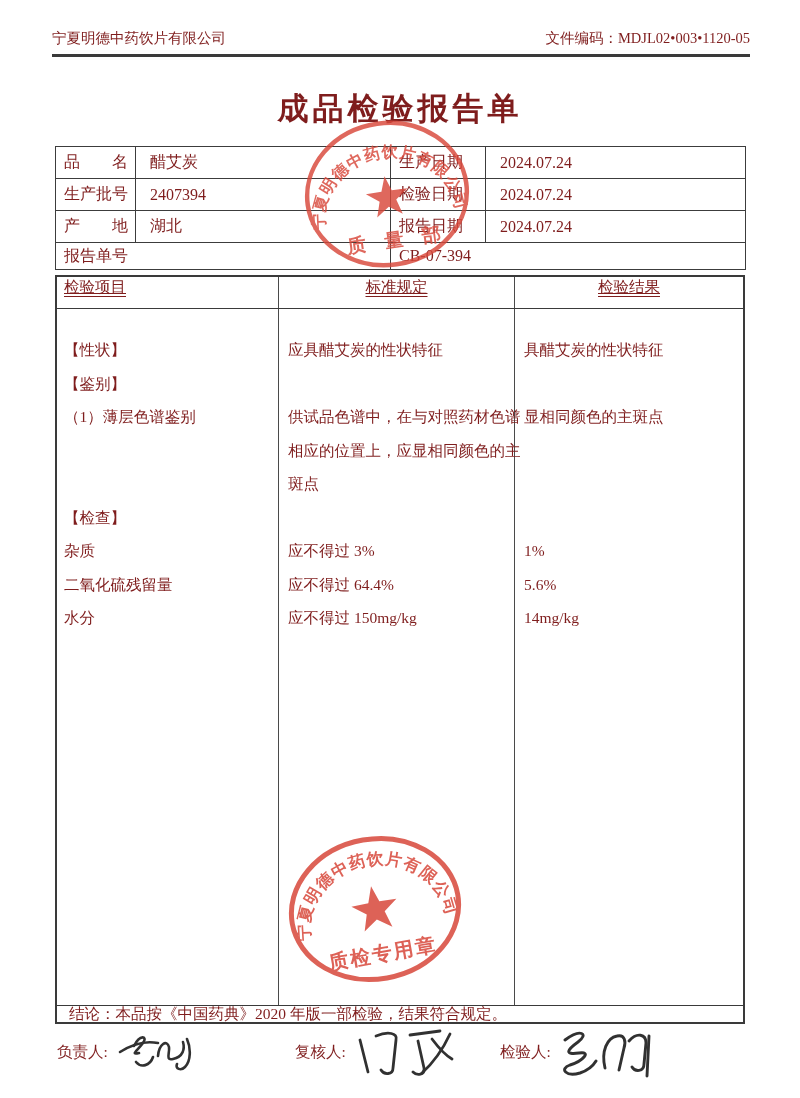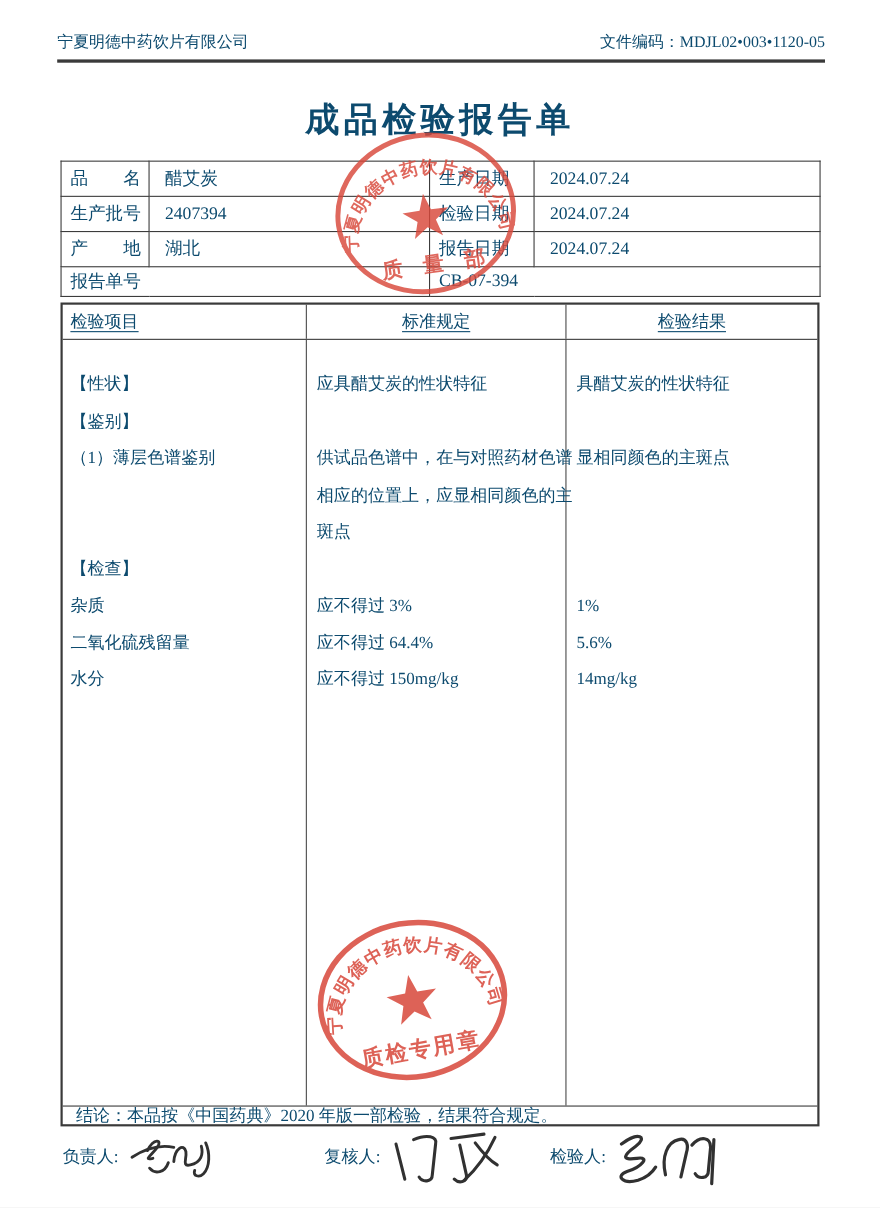--- a/index.html
+++ b/index.html
@@ -3,21 +3,21 @@
 <meta charset="utf-8">
 <style>
   * { margin:0; padding:0; box-sizing:border-box; }
   html,body { background:#e8e8e8; }
   .page {
     position:relative;
     width:800px; height:1098px;
     margin:0 auto;
     background:#ffffff;
     font-family:"Liberation Serif","DejaVu Serif",serif;
-    color:#0c4a6e;
+    color:#7f1d1d;
     overflow:hidden;
   }
 
   
   .doc-header {
     position:absolute; left:52px; right:50px; top:30px;
     height:27px;
     display:flex; justify-content:space-between; align-items:flex-end;
     font-size:14.5px;
     border-bottom:3px solid #3a3a3a;
@@ -50,21 +50,21 @@
 
   
   .insp {
     position:absolute; left:55px; top:275px; width:690px; height:749px;
     border:2px solid #3a3a3a;
     display:flex; flex-direction:column;
     font-size:15.5px;
   }
   .insp-head { display:flex; height:32px; border-bottom:1.5px solid #3a3a3a; }
   .insp-head .hc {
-    display:flex; align-items:center; justify-content:center;
+    display:flex; align-items:flex-start; justify-content:center;text-decoration:underline;
   }
   .insp-head .hc u, .insp-head .hc span { text-decoration:underline; text-underline-offset:4px; }
   .hc.h1 { width:222px; justify-content:flex-start; padding-left:7px; border-right:1.5px solid #4a4a4a; }
   .hc.h2 { width:236px; border-right:1.5px solid #4a4a4a; }
   .hc.h3 { flex:1; }
   .insp-body { flex:1; display:flex; }
   .insp-body .bc { padding-top:24px; }
   .bc.b1 { width:222px; border-right:1.5px solid #4a4a4a; padding-left:7px; }
   .bc.b2 { width:236px; border-right:1.5px solid #4a4a4a; padding-left:9px; }
   .bc.b3 { flex:1; padding-left:9px; }

